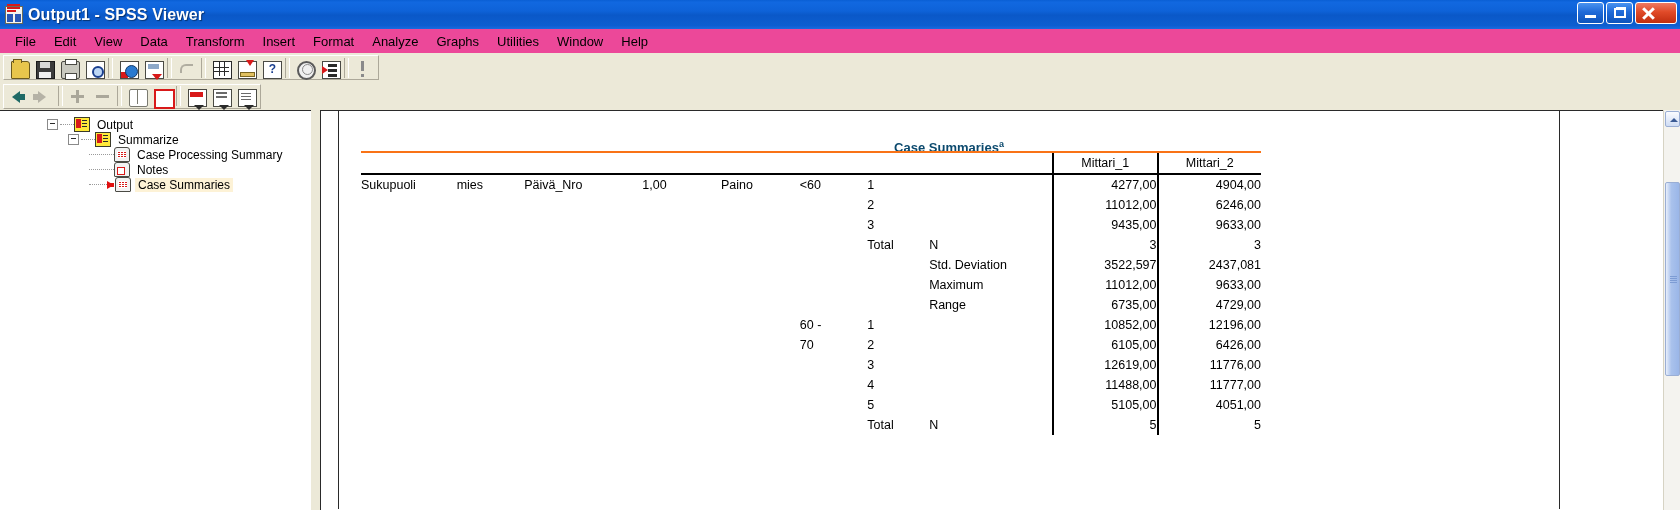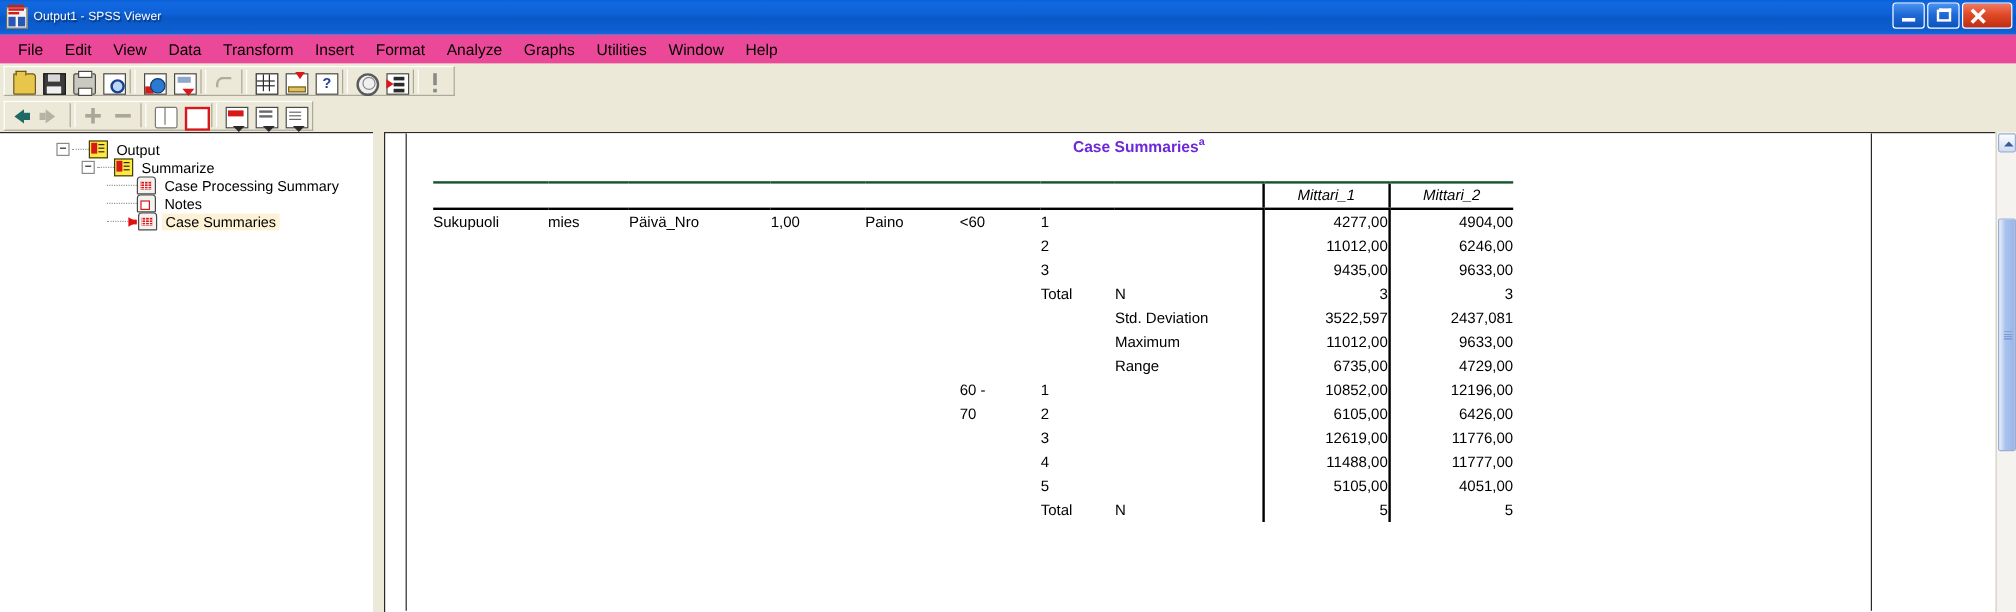--- a/index.html
+++ b/index.html
@@ -41,22 +41,22 @@
   .tb-icon .blu1 {
     position: absolute; left: 1px; top: 7px; width: 6px; height: 8px;
     background: #2a57b5;
   }
   .tb-icon .blu2 {
     position: absolute; left: 9px; top: 7px; width: 6px; height: 8px;
     background: #2a57b5;
   }
   .titlebar-text {
     color: #ffffff;
-    font-size: 10px;
-    font-weight: normal;
+    font-size: 16px;
+    font-weight: bold;
     letter-spacing: 0.1px;
     text-shadow: 1px 1px 1px rgba(0,0,0,0.45);
     white-space: nowrap;
   }
   .winbtns {
     position: absolute; right: 3px; top: 2px;
     display: flex; gap: 2px;
   }
   .winbtn {
     width: 27px; height: 22px;
@@ -284,41 +284,41 @@
     position: absolute; left: 17px; top: 0px;
     width: 1222px; height: 398px;
     border-left: 1px solid #2a2a2a;
     border-right: 1px solid #2a2a2a;
     box-sizing: border-box;
     background: #fff;
   }
   .doc-title {
     text-align: center;
     font: bold 13px "Liberation Sans", sans-serif;
-    color: #6d28d9;
-    padding-top: 2px;
+    color: #0c4a6e;
+    padding-top: 28px;
   }
   .doc-title sup { font-size: 9px; font-weight: bold; }
   .ptable {
     position: absolute; left: 22px; top: 40px;
     width: 900px;
     border-collapse: collapse;
     font-size: 12.5px;
     color: #000;
     table-layout: fixed;
   }
   .ptable td, .ptable th {
     padding: 0;
     vertical-align: top;
     font-weight: normal;
     line-height: 20px;
     height: 20px;
   }
   .hdr-row td { border-bottom: 2px solid #000; text-align: center; }
-  .outer-top { border-top: 2px solid #14532d; font-style: italic; }
+  .outer-top { border-top: 2px solid #f97316; }
   .colv { border-left: 2px solid #000; }
   .num { text-align: right; padding-right: 5px; }
   .lbl { text-align: left; padding-left: 5px; }
 
   
   .vscroll {
     position: absolute; right: 0; top: 110px;
     width: 17px; height: 400px;
     background: #f4f3ef;
     border-left: 1px solid #d6d3c4;

